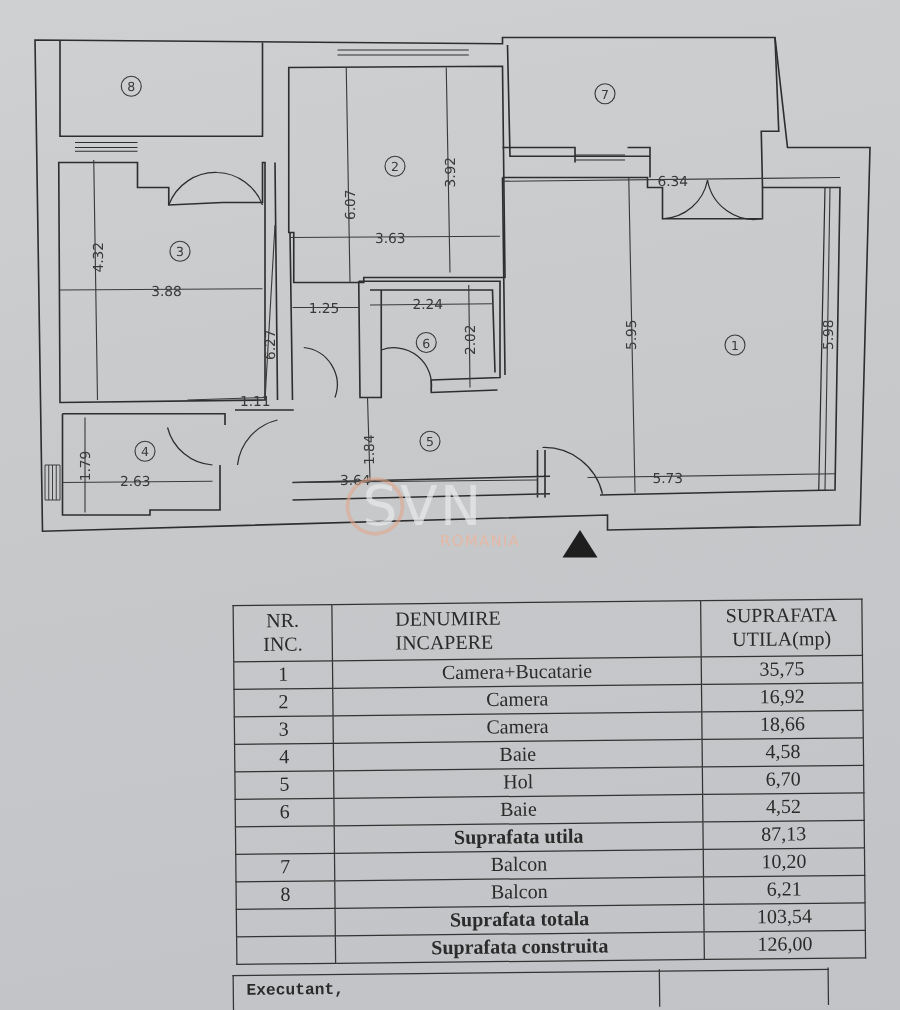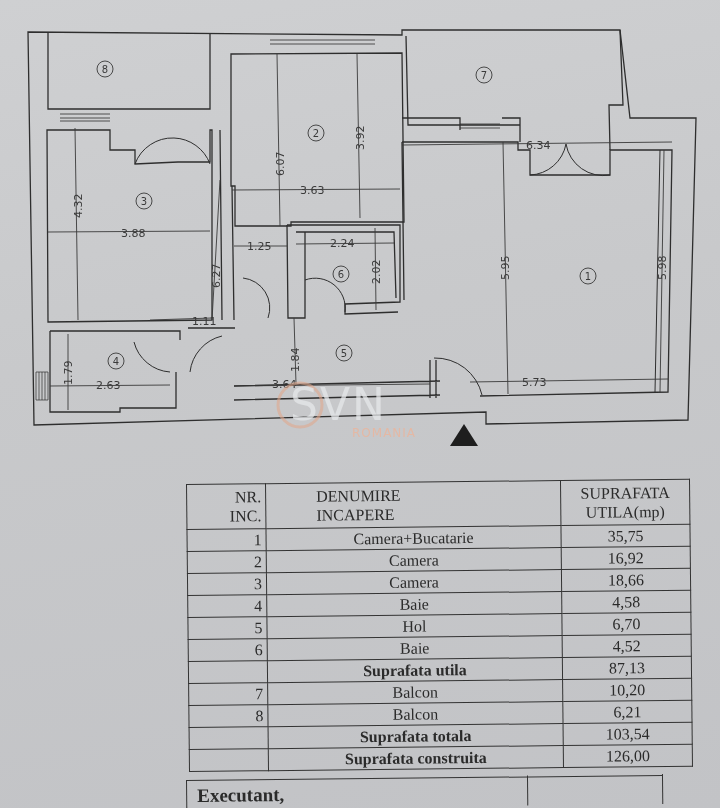--- a/index.html
+++ b/index.html
@@ -28,33 +28,33 @@
     transform: rotate(-0.6deg);
     transform-origin: left top;
   }
   table.areas td {
     border:1px solid #333;
     padding:0 4px;
     height:21px;
     line-height:19px;
     vertical-align:middle;
   }
-  table.areas td.c1 { width:70px; text-align:right;font-family:Liberation Serif, serif; }
+  table.areas td.c1 { width:70px; text-align:center;font-family:Liberation Serif, serif; }
   table.areas td.c2 { width:240px; text-align:center; }
   table.areas td.c3 { width:120px; text-align:center; }
   table.areas tr.head td { height:44px; line-height:19px; font-size:16px; }
   table.areas tr.head td.c2 { text-align:left; padding-left:50px; }
   table.areas tr.head td.c3 { text-align:center; }
   table.areas tr.bold td.c2 { font-weight:bold; }
   .footer-row {
     position:absolute; left:186px; top:780px; width:476px; height:30px;
     border-top:1px solid #333; border-left:1px solid #333;
     transform: rotate(-0.6deg); transform-origin:left top;
   }
-  .footer-row .exec { position:absolute; left:10px; top:4px; font-weight:bold; font-size:19px; color:#2b2b2b; }
+  .footer-row .exec { position:absolute; left:10px; top:4px; font-weight:bold; font-size:13px; color:#2b2b2b;font-family:Liberation Mono, monospace; }
   .footer-row .data-cell {
     position:absolute; left:340px; top:-2px; width:134px; height:30px;
     border-left:1px solid #333; border-right:1px solid #333;
   }
   .footer-row .data-cell span { position:absolute; left:42px; top:2px; font-weight:bold; font-size:16px; color:#2b2b2b;margin-top:32px; }
 </style>
 </head>
 <body>
 
 <div class="sheet">

